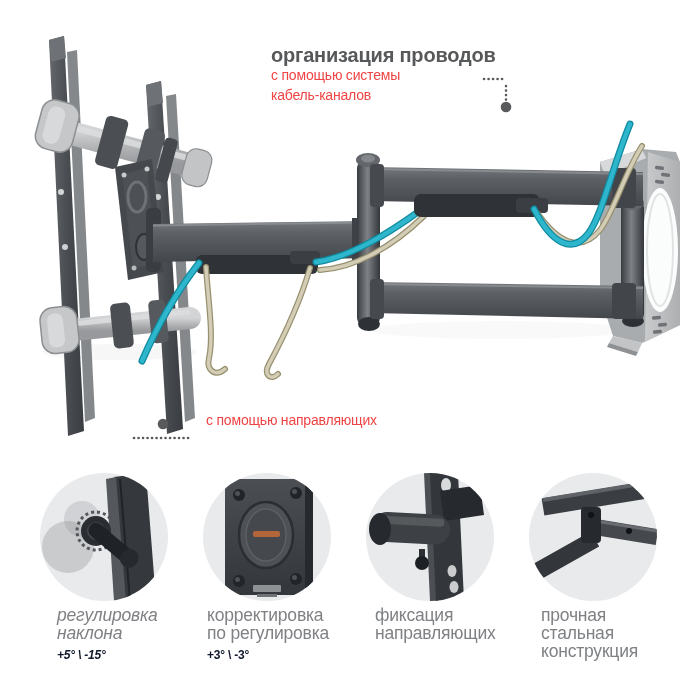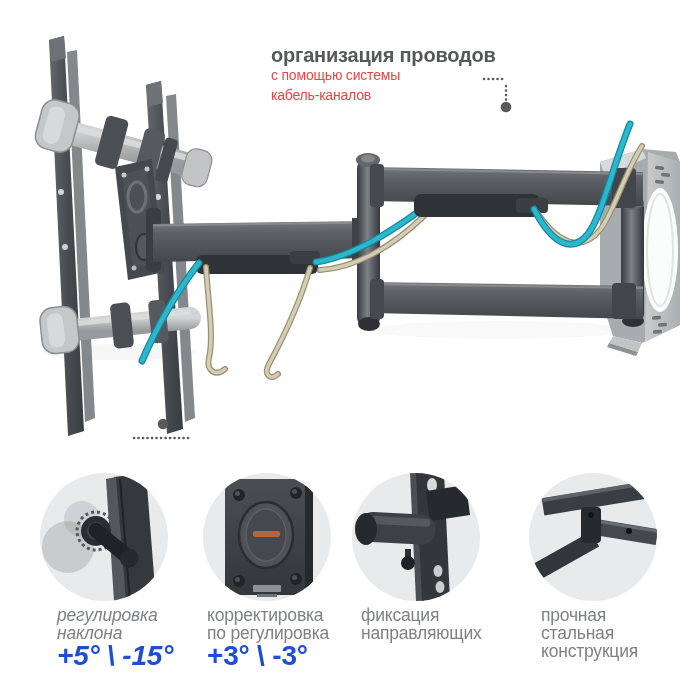--- a/index.html
+++ b/index.html
@@ -10,25 +10,25 @@
   .ann{position:absolute;}
   .ann-title{font-size:20px;font-weight:bold;color:#57585a;line-height:22px;letter-spacing:-0.2px;}
   .ann-line{font-size:14px;color:#ef4444;line-height:19.5px;letter-spacing:-0.2px;}
   .ann-top{left:271px;top:44px;}
   .ann-mid{left:206px;top:411px;}
   .feature{position:absolute;top:473px;}
   .feature-circle{display:block;}
   .feature-caption{margin-top:5px;}
   .cap-line{font-size:17.5px;color:#7f8184;line-height:18px;letter-spacing:-0.2px;}
   .cap-line:empty{display:none;}
-  .feature-value{font-size:28px;font-weight:bold;color:#1d4ed8;line-height:21px;margin-top:3px;letter-spacing:-0.2px;}
+  .feature-value{font-size:12px;font-weight:bold;color:#0f172a;line-height:21px;margin-top:3px;letter-spacing:-0.2px;}
   .feature-value:empty{display:none;}
   .f1{left:40px;} .f1 .feature-caption{margin-left:17px;font-style:italic;}
   .f2{left:203px;} .f2 .feature-caption{margin-left:4px;}
-  .f3{left:352px;} .f3 .feature-caption{margin-left:9px;}
+  .f3{left:366px;} .f3 .feature-caption{margin-left:9px;}
   .f4{left:529px;} .f4 .feature-caption{margin-left:12px;}
 </style>
 </head>
 <body>
 
 <div class="stage">
 
   <svg class="product-svg" viewBox="0 0 700 700">
     <defs>
       <linearGradient id="gRail" x1="0" y1="0" x2="1" y2="0">
@@ -214,20 +214,21 @@
     </g>
   </svg>
 
   <div class="ann ann-top">
     <div class="ann-title">организация проводов</div>
     <div class="ann-line">с помощью системы</div>
     <div class="ann-line">кабель-каналов</div>
   </div>
 
   <div class="ann ann-mid">
+    <div class="ann-line">с помощью направляющих</div>
   </div>
 
   <div class="feature f1">
     <svg class="feature-circle" width="128" height="128" viewBox="0 0 128 128">
       <defs>
           <clipPath id="c1">
             <circle cx="64" cy="64" r="64"></circle>
           </clipPath>
         </defs>
       <circle cx="64" cy="64" r="64" fill="#e9eaec"></circle>

